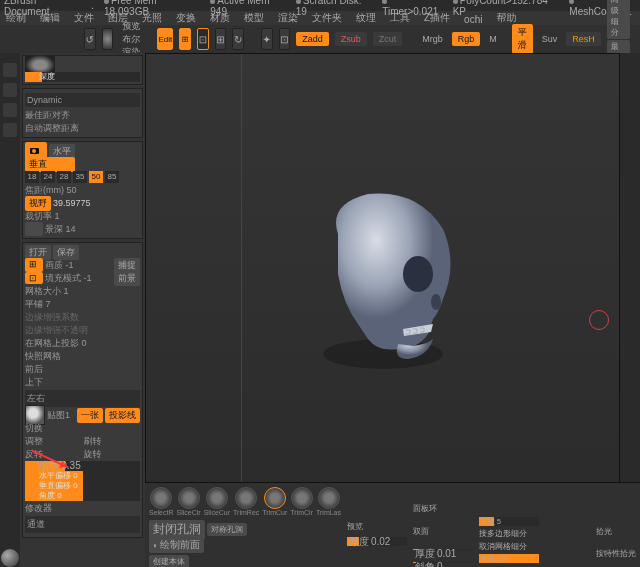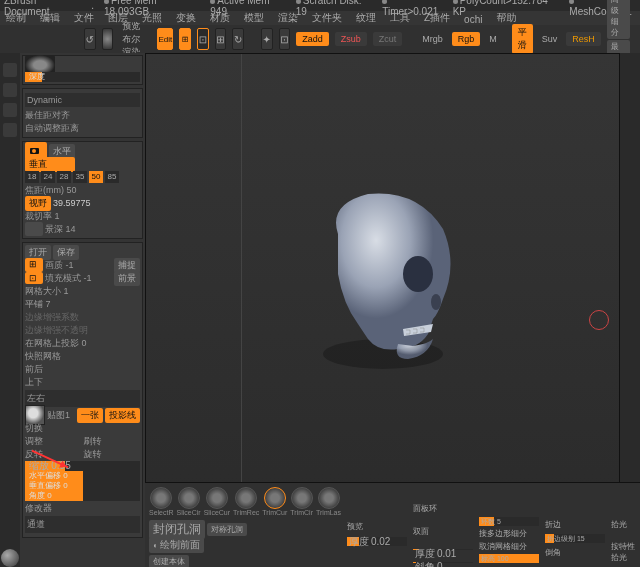--- a/index.html
+++ b/index.html
@@ -22,21 +22,21 @@
 .leftcol div{width:14px;height:14px;background:#3a3a3a;border-radius:2px}
 .sidebar{width:125px;background:#343434;overflow-y:auto;overflow-x:hidden;padding:2px;position:relative}
 .sidebar::-webkit-scrollbar{width:0}
 .panel{background:#3a3a3a;margin-bottom:3px;border:1px solid #222;padding:2px}
 .row{display:flex;align-items:center;gap:2px;margin:1px 0;height:12px}
 .lbl{flex:1;font-size:9px;color:#999}
 .btn{background:#4a4a4a;padding:1px 4px;border-radius:2px;font-size:9px}
 .btn.on{background:#ff8c1a;color:#111}
 .slider{height:10px;background:#2a2a2a;position:relative;flex:1}
 .slider .fill{height:100%;background:#ff8c1a}
-.slider .txt{position:absolute;left:4px;top:0;font-size:8px;color:#ddd;line-height:10px}
+.slider .txt{position:absolute;left:14px;top:0;font-size:8px;color:#ddd;line-height:10px}
 .num{font-size:9px;color:#ccc}
 .section{font-size:9px;color:#999;padding:2px;background:#2e2e2e;margin:2px 0}
 .icon-cam{width:22px;height:18px;background:#ff8c1a;border-radius:2px;display:flex;align-items:center;justify-content:center;font-size:10px}
 .numbox{width:14px;height:12px;background:#2a2a2a;text-align:center;line-height:12px;font-size:8px}
 .numbox.on{background:#ff8c1a;color:#111}
 .thumb{width:20px;height:20px;background:radial-gradient(circle at 40% 40%,#ddd 30%,#555 70%);border:1px solid #222}
 .viewport{flex:1;background:linear-gradient(180deg,#353535 0%,#2a2a2a 100%);position:relative;border:1px solid #111}
 .skull{position:absolute;left:50%;top:45%;transform:translate(-50%,-50%);width:170px;height:200px}
 .grid-line{position:absolute;background:#444}
 .grid-v{width:1px;height:100%;left:20%}
@@ -360,27 +360,18 @@
         <div class="f" style="width:25%"></div>
         <span class="t">环数 5</span>
       </div>
     <span style="font-size:8px">接多边形细分</span>
     <span style="font-size:8px">取消网格细分</span>
     <div class="bslider">
         <div class="f" style="width:100%"></div>
         <span class="t">标高 100</span>
       </div>
   </div>
-  <div class="bcol" style="gap:4px">
-    <div style="height:28px"></div>
-    <span style="font-size:8px">折边</span>
-    <div class="bslider">
-        <div class="f" style="width:15%"></div>
-        <span class="t">折边级别 15</span>
-      </div>
-    <span style="font-size:8px">倒角</span>
-  </div>
   <div class="bcol" style="gap:11px;margin-left:auto">
     <div style="height:28px"></div>
     <span style="font-size:8px">拾光</span>
     <span style="font-size:8px">按特性拾光</span>
   </div>
 </div>
 
 </body></html>

